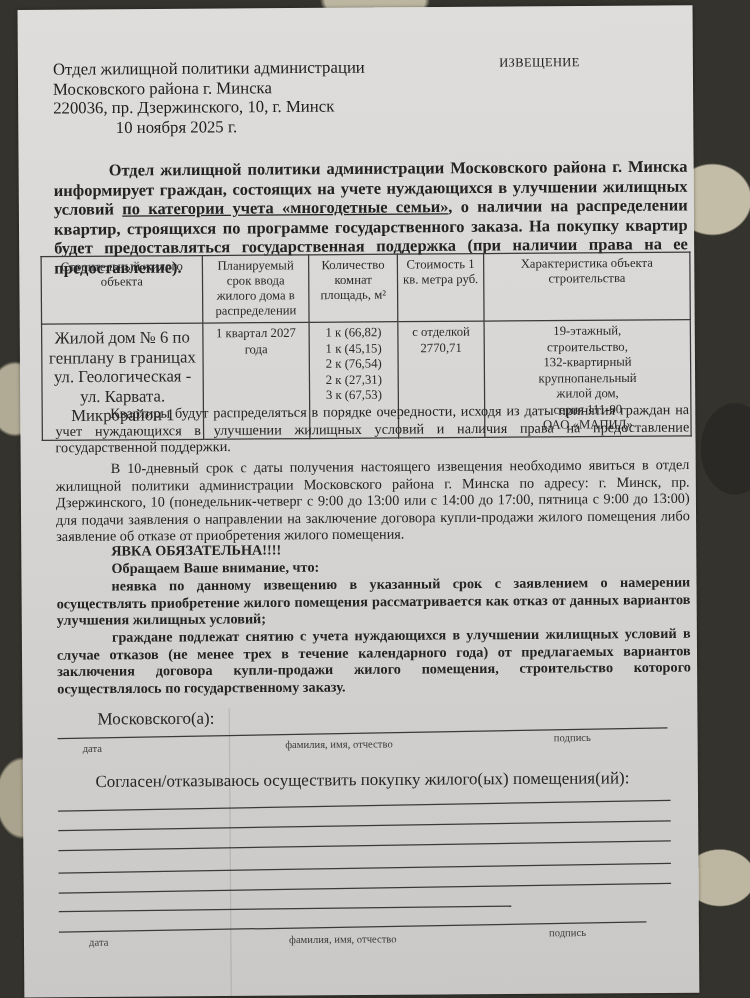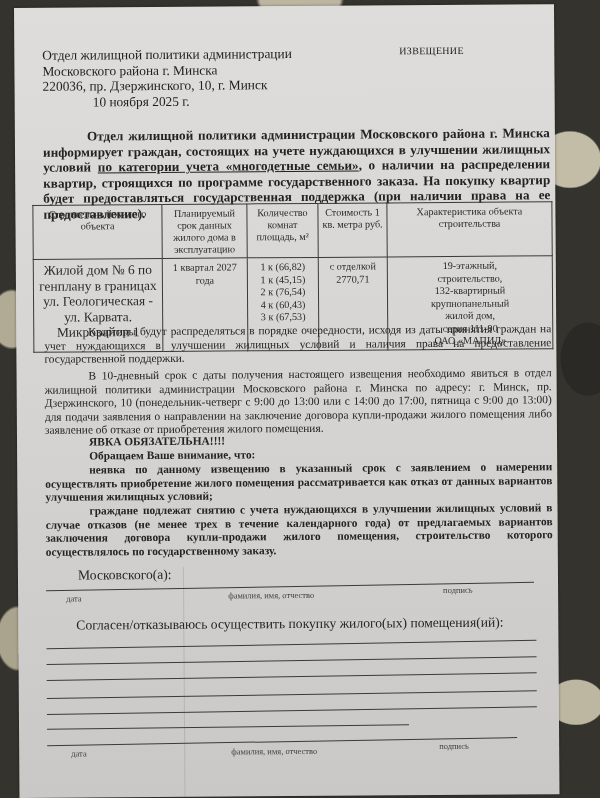--- a/index.html
+++ b/index.html
@@ -87,35 +87,35 @@
   <div class="hdr-right">ИЗВЕЩЕНИЕ</div>
 
   <div class="intro">
     <span class="indent"></span><span>Отдел жилищной политики администрации Московского района г. Минска информирует граждан, состоящих на учете нуждающихся в улучшении жилищных условий </span><u>по категории учета «многодетные семьи»</u><span>, о наличии на распределении квартир, строящихся по программе государственного заказа. На покупку квартир будет предоставляться государственная поддержка (при наличии права на ее предоставление).</span>
   </div>
 
   <table class="obj">
     <thead>
       <tr>
         <th style="width:122px">Строительный жилого объекта</th>
-        <th style="width:78px">Планируемый срок данных жилого дома в эксплуатацию</th>
+        <th style="width:78px">Планируемый срок ввода жилого дома в распределении</th>
         <th style="width:64px">Количество комнат площадь, м²</th>
         <th style="width:62px">Стоимость 1 кв. метра руб.</th>
         <th>Характеристика объекта строительства</th>
       </tr>
     </thead>
     <tbody>
       <tr>
         <td class="addr">Жилой дом № 6 по генплану в границах ул. Геологическая - ул. Карвата. Микрорайон 1</td>
         <td>1 квартал 2027 года</td>
         <td>
           <div>1 к (66,82)</div>
           <div>1 к (45,15)</div>
           <div>2 к (76,54)</div>
-          <div>4 к (60,43)</div>
+          <div>2 к (27,31)</div>
           <div>3 к (67,53)</div>
         </td>
         <td>
           <div>с отделкой</div>
           <div>2770,71</div>
         </td>
         <td>
           <div>19-этажный,</div>
           <div>строительство,</div>
           <div>132-квартирный</div>

